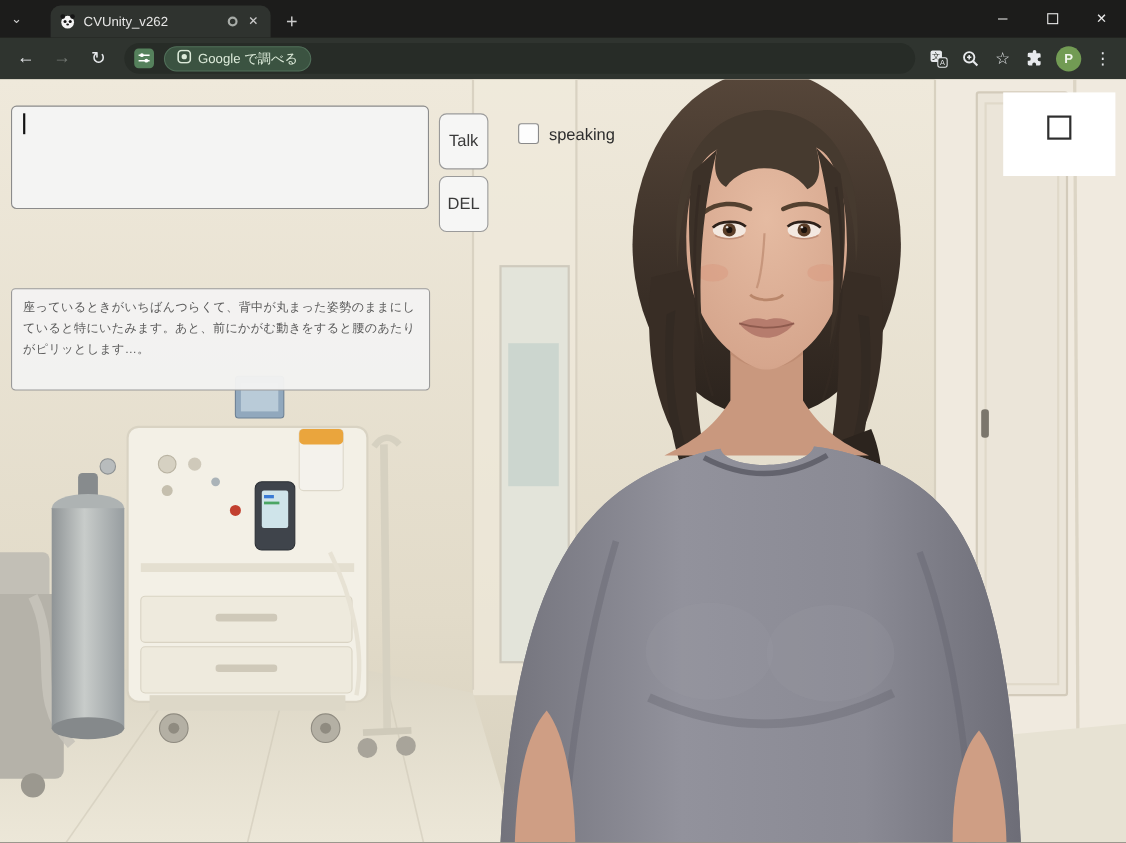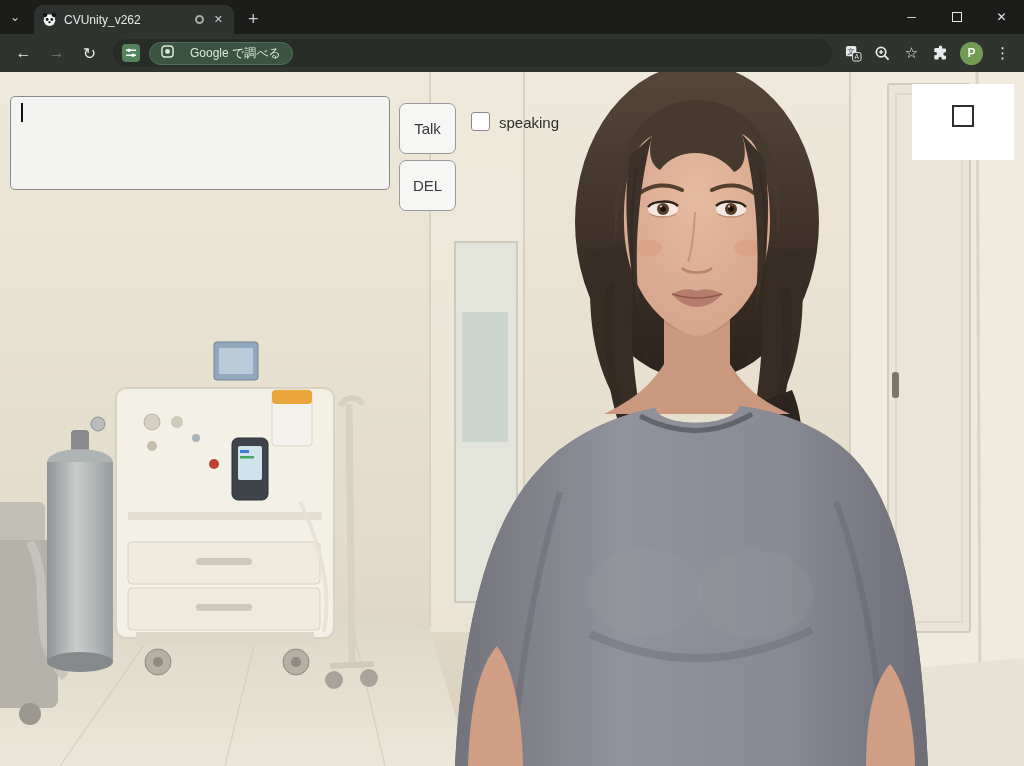--- a/index.html
+++ b/index.html
@@ -5,21 +5,21 @@
   * { margin:0; padding:0; box-sizing:border-box; }
   html,body { width:1024px; height:766px; overflow:hidden; }
   body { font-family:"Liberation Sans", sans-serif; background:#1c1c1b; }
   .window { position:relative; width:1024px; height:766px; }
 
   
   .tabstrip { height:34px; background:#1c1c1b; display:flex; align-items:flex-end; position:relative; }
   .chev { width:30px; height:34px; display:flex; align-items:center; justify-content:center;
           color:#cfcfcf; font-size:12px; }
   .tab { height:29px; width:200px; background:#2f332f; border-radius:9px 9px 0 0;
-         display:flex; align-items:center; padding:0 8px; gap:7px; margin-left:4px; }
+         display:flex; align-items:center; padding:0 8px; gap:7px; margin-left:16px; }
   .favicon { width:15px; height:15px; display:flex; align-items:center; }
   .tab-title { color:#e7e7e6; font-size:12px; flex:1; white-space:nowrap; overflow:hidden; }
   .media-ring { width:9px; height:9px; border:2px solid #a8aca8; border-radius:50%; flex:0 0 auto; }
   .tab-close { color:#cbcbcb; font-size:11px; padding:0 3px; cursor:default; }
   .newtab { color:#cbcbcb; font-size:18px; margin:0 0 4px 14px; }
   .wincontrols { position:absolute; right:0; top:0; height:34px; display:flex; }
   .wc { width:45px; height:34px; display:flex; align-items:center; justify-content:center;
         color:#eaeaea; font-size:12px; }
   .maxsq { width:10px; height:10px; border:1.5px solid #eaeaea; display:inline-block; }
 
@@ -27,39 +27,39 @@
   .toolbar { height:38px; background:#2f342f; display:flex; align-items:center; padding:0 8px; gap:2px; }
   .navic { color:#e8eaed; font-size:16px; width:31px; height:30px; display:flex;
            align-items:center; justify-content:center; }
   .navic.dim { color:#737873; }
   .omnibox { flex:1; height:28px; background:#272c27; border-radius:14px; display:flex;
              align-items:center; padding:0 4px 0 9px; gap:9px; margin:0 6px; }
   .siteinfo { width:18px; height:18px; border-radius:4px; background:#55815c; display:flex;
               align-items:center; justify-content:center; flex:0 0 auto; }
   .url { color:#e4e6e3; font-size:13px; flex:1; white-space:nowrap; overflow:hidden; }
   .gpill { height:23px; border-radius:12px; background:#3b5341; border:1px solid #51705a;
-           color:#dcead9; font-size:12px; display:flex; align-items:center; gap:16px;
+           color:#dcead9; font-size:12px; display:flex; align-items:center; gap:6px;
            padding:0 11px; white-space:nowrap; }
   .tool { color:#e8eaed; width:27px; height:30px; display:flex; align-items:center;
           justify-content:center; font-size:15px; }
   .avatar { width:23px; height:23px; border-radius:50%; background:#729b54; color:#f2f6ee;
             font-size:12px; font-weight:bold; display:flex; align-items:center;
             justify-content:center; margin:0 4px; }
 
   
   .content { position:absolute; top:72px; left:0; width:1024px; height:694px;
              background:#e7e1d2; overflow:hidden; }
   svg.scene { position:absolute; left:0; top:0; }
 
   
   .msgbox { position:absolute; left:10px; top:24px; width:380px; height:94px;
             background:#f4f4f3; border:1px solid #8b8b8b; border-radius:5px;
             resize:none; font-size:14px; padding:8px 10px; font-family:inherit; }
   .caret { position:absolute; left:21px; top:31px; width:2px; height:19px; background:#111; }
-  .btn { position:absolute; width:57px; height:51px; border-radius:7px; background:#f6f6f5;
+  .btn { position:absolute; width:45px; height:51px; border-radius:7px; background:#f6f6f5;
          border:1px solid #9a9a9a; font-size:15px; color:#3a3a3a; font-family:inherit; }
   .btn.talk { left:399px; top:31px; }
   .btn.del  { left:399px; top:88px; }
   .speak { position:absolute; left:471px; top:40px; display:flex; align-items:flex-end; gap:9px; }
   .speak input { width:19px; height:19px; appearance:none; -webkit-appearance:none;
                  background:#fdfdfd; border:1px solid #8a8a8a; border-radius:3px; }
   .speak label { font-size:15px; color:#2e2e2e; }
   .respbox { position:absolute; left:10px; top:190px; width:381px; height:93px;
              background:rgba(243,243,241,0.96); border:1px solid #9a9a9a; border-radius:4px;
              padding:8px 10px; font-size:11px; color:#5a5a5a; line-height:1.72;
@@ -335,19 +335,22 @@
     <div class="caret"></div>
 
     <button class="btn talk">Talk</button>
     <button class="btn del">DEL</button>
 
     <div class="speak">
       <input type="checkbox" id="speaking" style="">
       <label for="speaking">speaking</label>
     </div>
 
+    <div class="respbox">
+      <span>座っているときがいちばんつらくて、背中が丸まった姿勢のままにしていると特にいたみます。あと、前にかがむ動きをすると腰のあたりがピリッとします…。</span>
+    </div>
 
     <div class="fspanel">
       <div class="fsbtn"></div>
     </div>
   </div>
 
 </div>
 
 </body></html>

